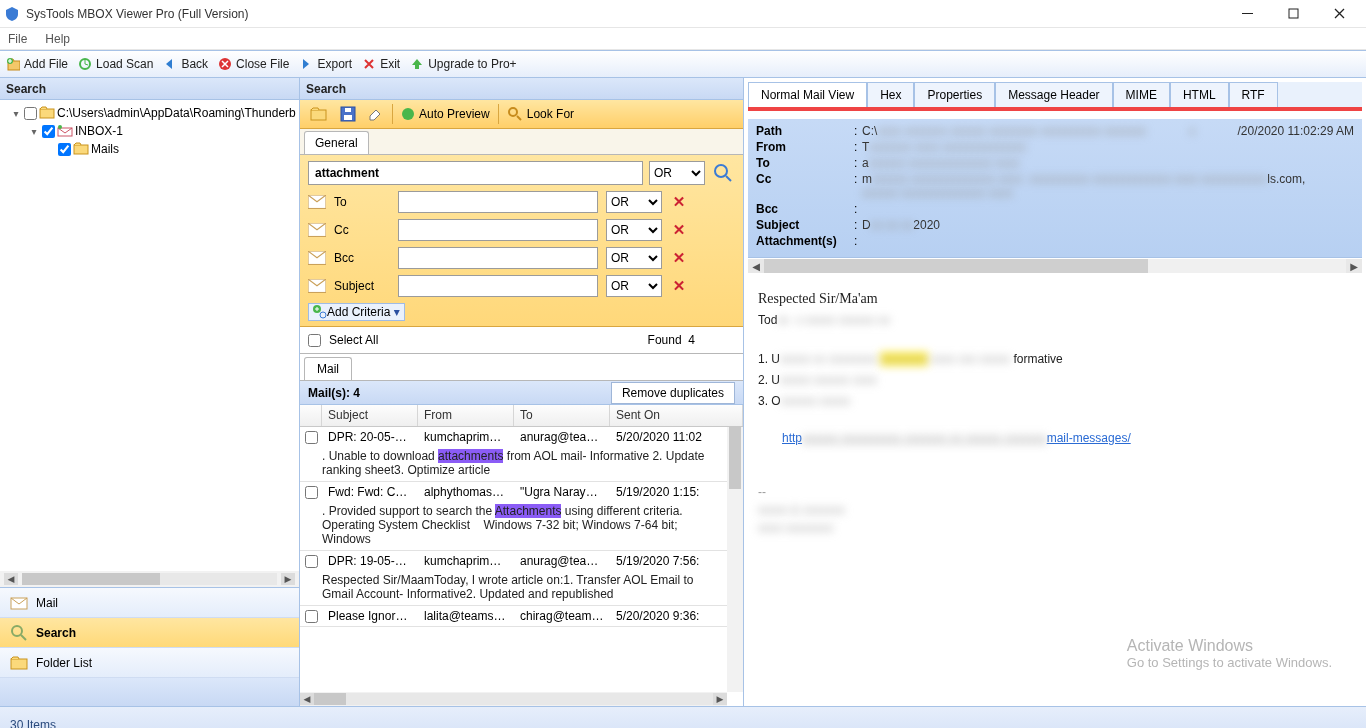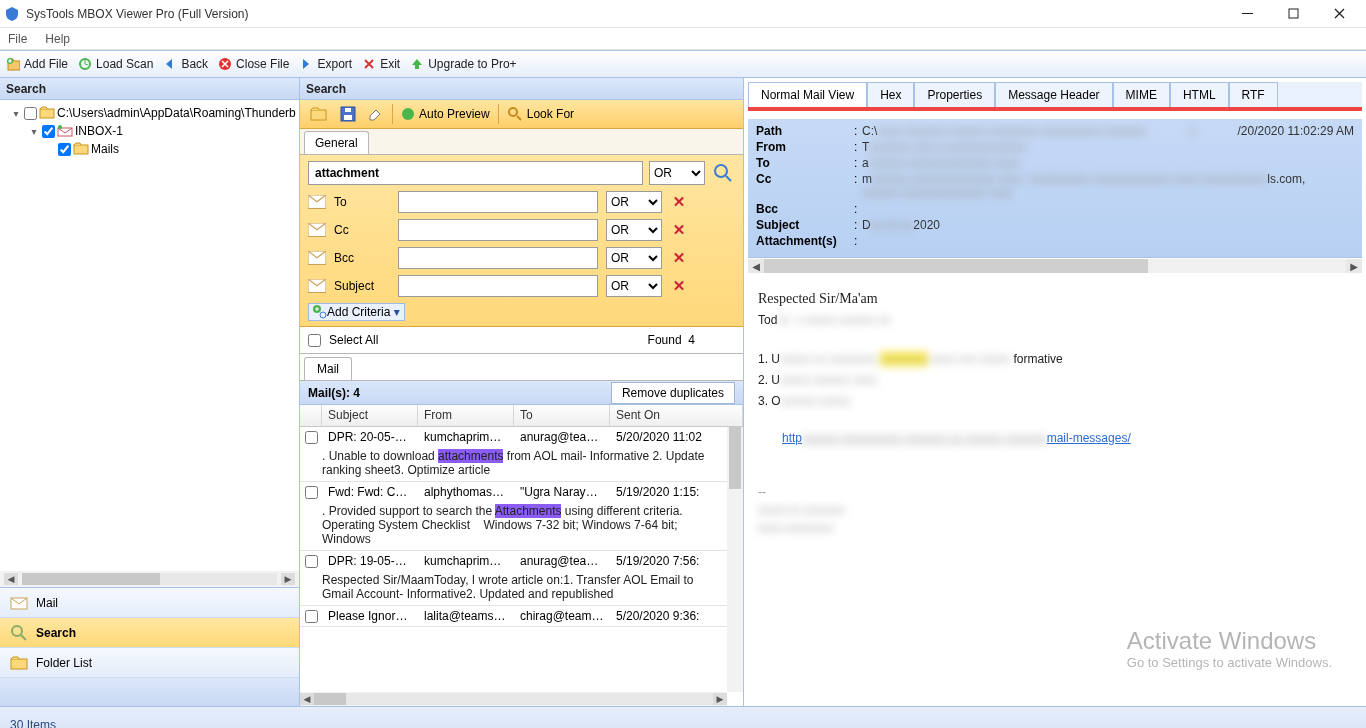--- a/index.html
+++ b/index.html
@@ -109,21 +109,21 @@
 .hscroll { height:16px; margin: 0 4px; display:flex; align-items:center; }
 .hscroll .arrw { width:16px;height:14px;background:#e8e8e8;display:flex;align-items:center;justify-content:center;font-size:10px;color:#555;}
 .hscroll .tr { flex:1;height:14px;background:#f0f0f0;position:relative;}
 .hscroll .th { position:absolute;left:0;top:0;height:14px;width:66%;background:#cfcfcf;}
 .mail-body { flex:1; margin: 6px 4px 2px; background:#fff; padding:8px 10px; overflow:hidden; color:#222; line-height:1.5; }
 .mail-body .grey { color:#9a9a9a; }
 .mail-body a { color:#2a6bd4; text-decoration:underline;margin-left:24px;}
 .mail-body .blur { filter: blur(4px); color:#aaa;}
 .mail-body .hl { background:#ffeb3b;}
 .watermark { position:absolute; right:34px; bottom:36px; color:#bcbcbc; text-align:left;}
-.watermark .wm1 { font-size:24px; color:#b5b5b5;}
+.watermark .wm1 { font-size:16px; color:#b5b5b5;}
 .watermark .wm2 { font-size:13px; color:#b5b5b5;}
 
 
 .statusbar { height:36px; background:linear-gradient(#e6eefb,#d4e1f7); border-top:1px solid #a7c2e6; display:flex; align-items:center; padding:0 10px; color:#2a4a7d;}
 </style>
 </head>
 <body>
 
 <div class="titlebar">
   <span class="app-icon">

